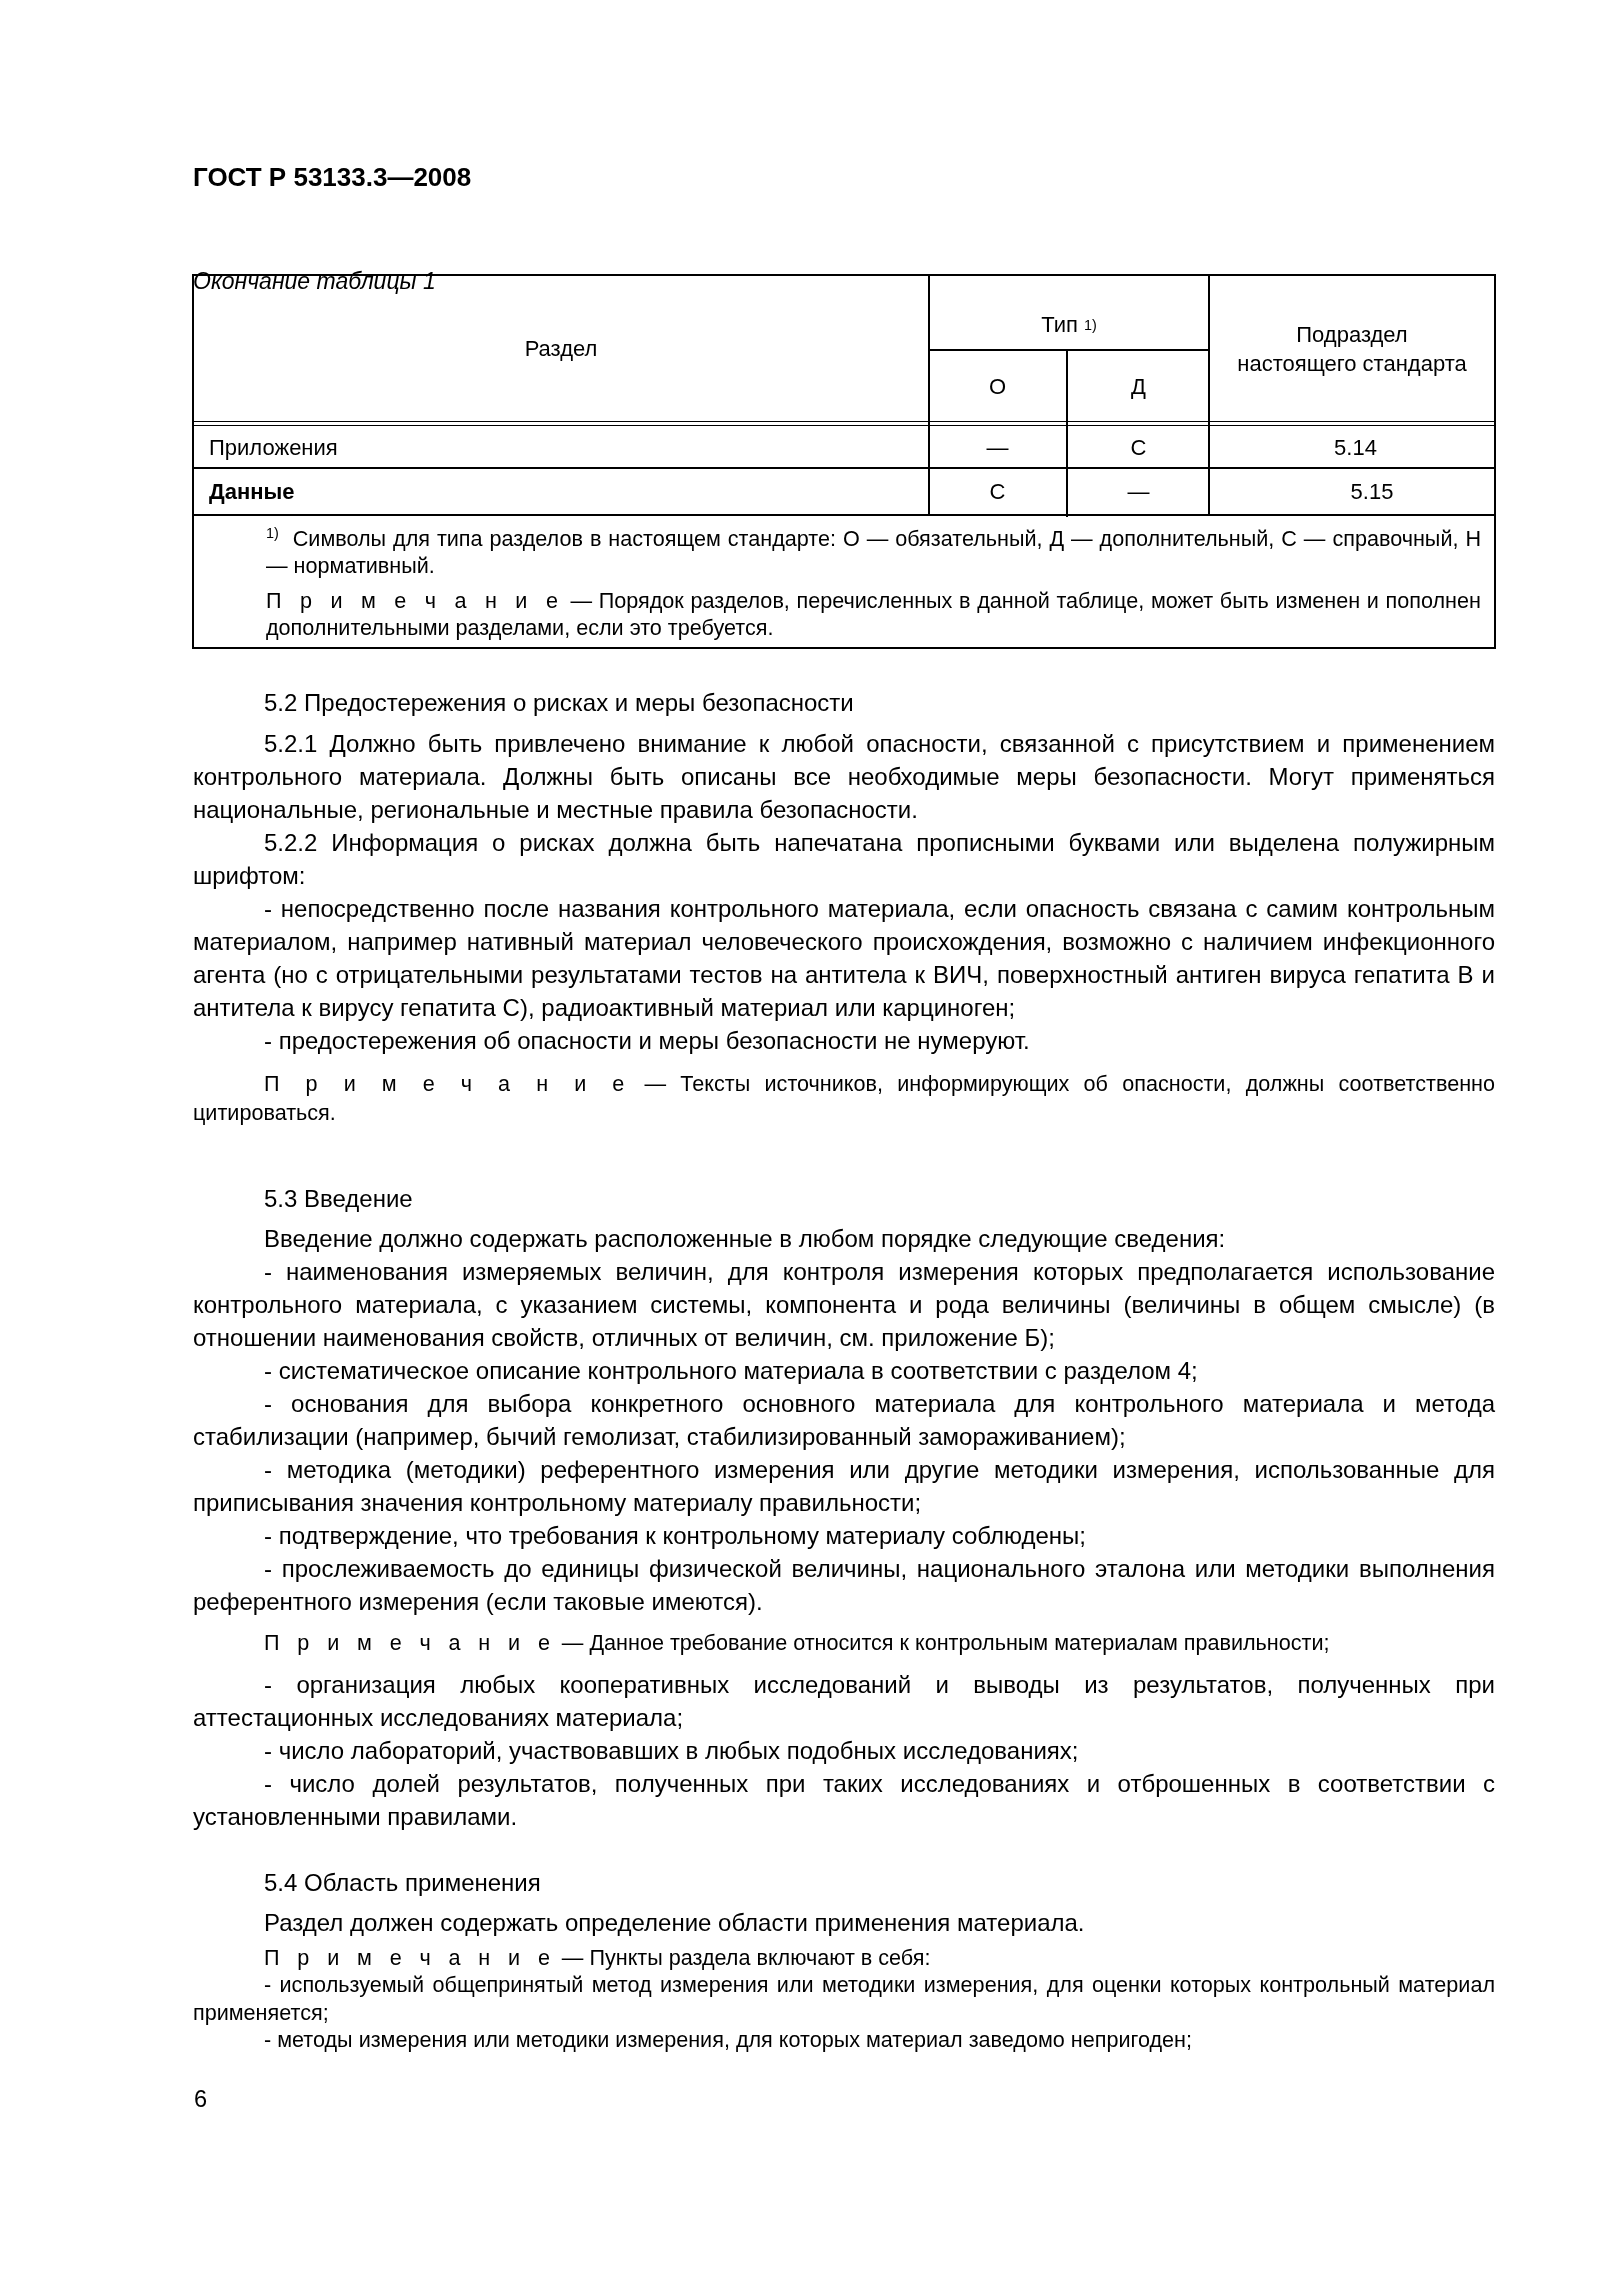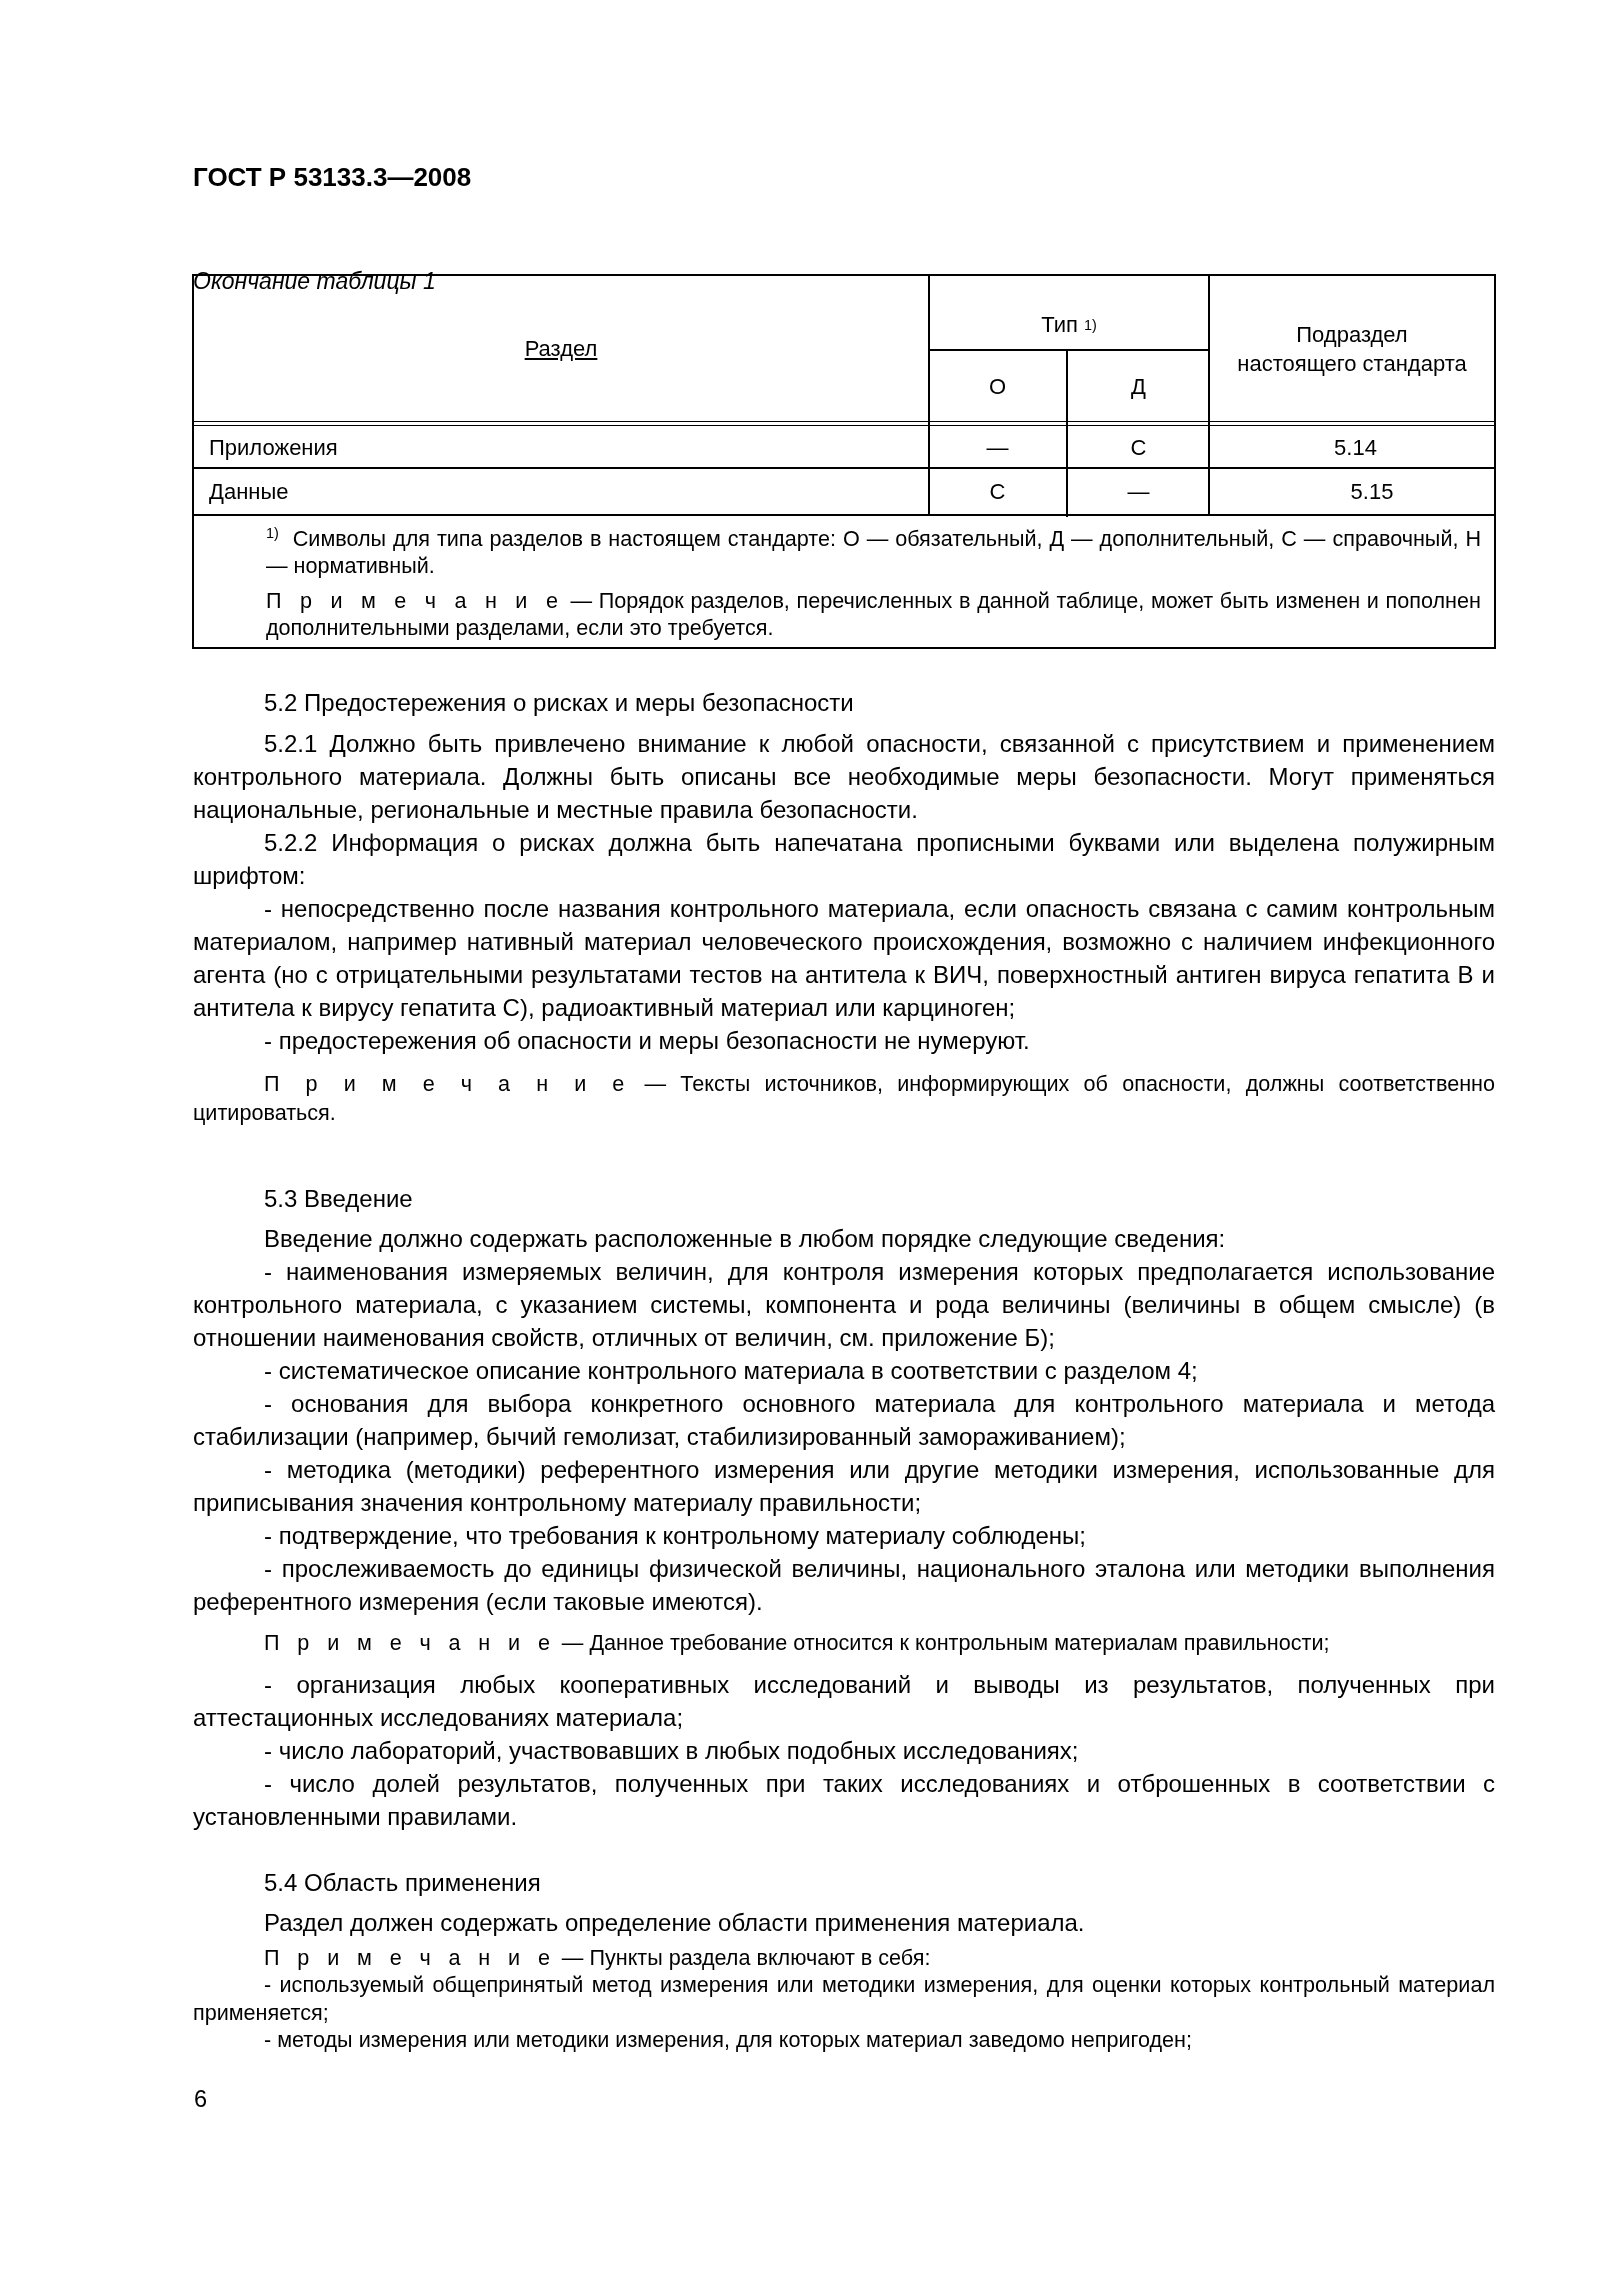--- a/index.html
+++ b/index.html
@@ -37,34 +37,34 @@
   <div class="vl" style="left:734px; top:0; height:240px;"></div>
   <div class="vl" style="left:872px; top:73px; height:168px;"></div>
   <div class="vl" style="left:1014px; top:0; height:240px;"></div>
 
   <div class="hl" style="left:734px; width:280px; top:73px;"></div>
   <div class="hl" style="left:0; right:0; top:145px; border-top-width:1.3px;"></div>
   <div class="hl" style="left:0; right:0; top:149px; border-top-width:1.3px;"></div>
   <div class="hl" style="left:0; right:0; top:191px;"></div>
   <div class="hl" style="left:0; right:0; top:238px;"></div>
 
-  <div class="cell" style="left:0; top:0; width:734px; height:145px;text-decoration:underline;">Раздел</div>
+  <div class="cell" style="left:0; top:0; width:734px; height:145px;">Раздел</div>
   <div class="cell" style="left:736px; top:12px; width:278px; height:73px;">
     <span>Тип</span>&nbsp;<sup>1)</sup>
   </div>
   <div class="cell" style="left:736px; top:75px; width:135px; height:71px;">О</div>
   <div class="cell" style="left:874px; top:75px; width:141px; height:71px;">Д</div>
   <div class="cell" style="left:1016px; top:0; width:284px; height:145px; padding:0 26px; box-sizing:border-box;">Подраздел настоящего стандарта</div>
 
   <div class="cell left" style="left:0; top:151px; width:734px; height:41px;">Приложения</div>
   <div class="cell" style="left:736px; top:151px; width:135px; height:41px;">—</div>
   <div class="cell" style="left:874px; top:151px; width:141px; height:41px;">С</div>
   <div class="cell" style="left:1016px; top:151px; width:291px; height:41px;">5.14</div>
 
-  <div class="cell left" style="left:0; top:193px; width:834px; height:44px;">Данные</div>
+  <div class="cell left" style="left:0; top:193px; width:834px; height:44px;font-weight:bold;">Данные</div>
   <div class="cell" style="left:736px; top:193px; width:135px; height:44px;">С</div>
   <div class="cell" style="left:874px; top:193px; width:141px; height:44px;">—</div>
   <div class="cell" style="left:1016px; top:193px; width:324px; height:44px;">5.15</div>
 
   <div class="foot" style="top:249px;">
     <div class="ind"><sup>1)</sup>&nbsp;&nbsp;<span>Символы для типа разделов в настоящем стандарте: О — обязательный, Д — дополнительный, С — справочный, Н — нормативный.</span></div>
   </div>
   <div class="foot" style="top:311px;">
     <div class="ind"><span class="sp">П р и м е ч а н и е</span><span> — Порядок разделов, перечисленных в данной таблице, может быть изменен и пополнен дополнительными разделами, если это требуется.</span></div>
   </div>

